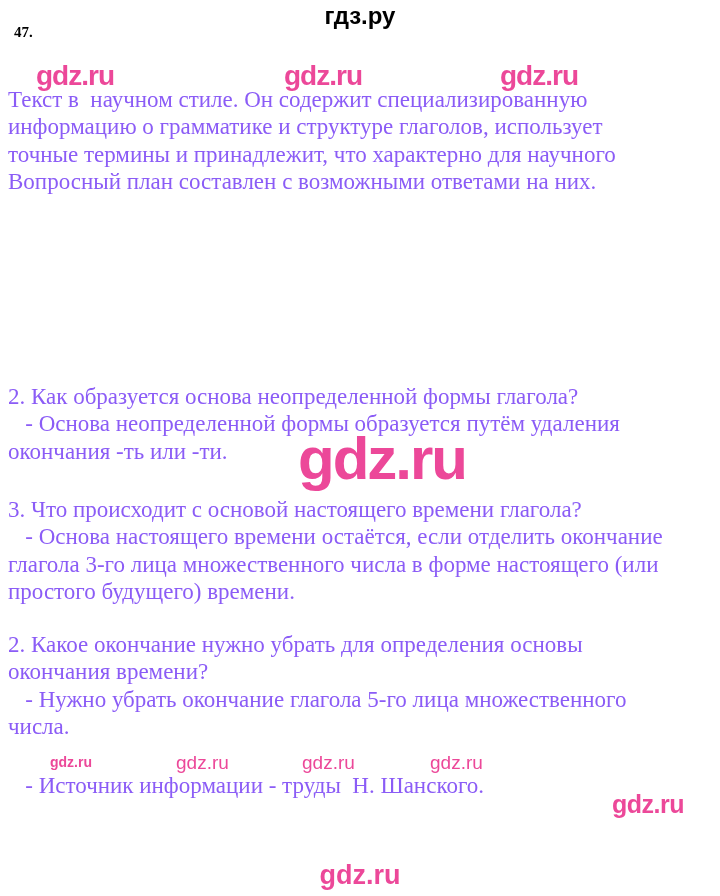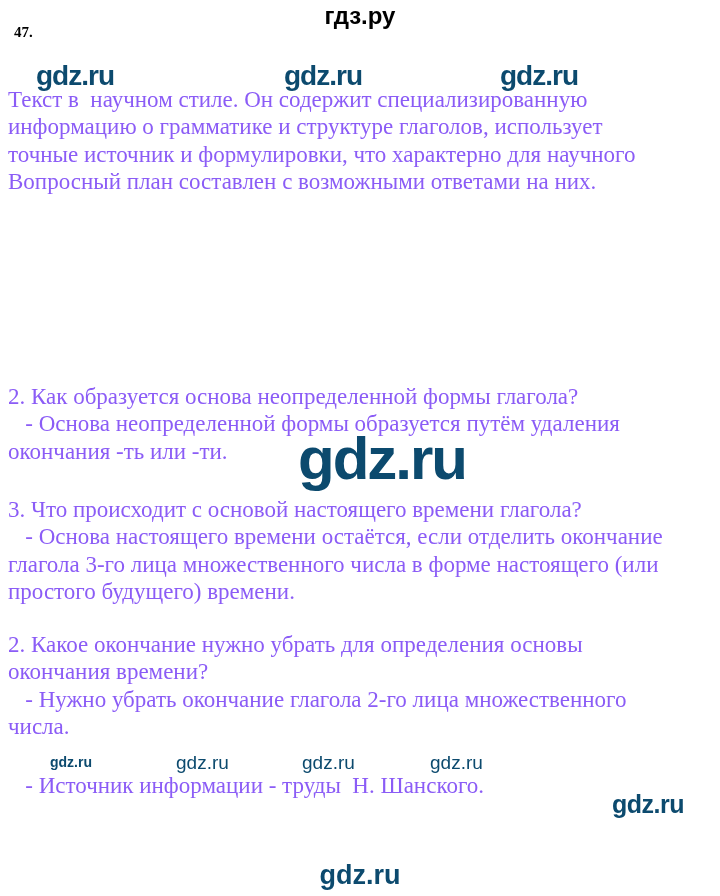--- a/index.html
+++ b/index.html
@@ -47,21 +47,21 @@
     font-family: "Liberation Serif", serif;
     font-weight: 700;
     font-size: 15px;
     z-index: 1;
   }
   
   .wm {
     position: absolute;
     font-family: "Liberation Sans", sans-serif;
     font-weight: 700;
-    color: #0c4a6e;
+    color: #ec4899;
     z-index: 2;
     white-space: pre;
   }
   .wm-top { top: 60px; font-size: 28px; letter-spacing: -1px; }
   .wm-top-1 { left: 36px; }
   .wm-top-2 { left: 284px; }
   .wm-top-3 { left: 500px; }
   .wm-center {
     top: 424px;
     left: 298px;
@@ -96,21 +96,21 @@
 
   <div class="task-number">47.</div>
 
   <span class="wm wm-top wm-top-1">gdz.ru</span>
   <span class="wm wm-top wm-top-2">gdz.ru</span>
   <span class="wm wm-top wm-top-3">gdz.ru</span>
 
   <div class="text-block" style="top:86px">
     <div class="doc-line">Текст в  научном стиле. Он содержит специализированную</div>
     <div class="doc-line">информацию о грамматике и структуре глаголов, использует</div>
-    <div class="doc-line">точные источник и формулировки, что характерно для научного</div>
+    <div class="doc-line">точные термины и принадлежит, что характерно для научного</div>
     <div class="doc-line">Вопросный план составлен с возможными ответами на них.</div>
   </div>
 
 
   <div class="text-block" style="top:383px">
     <div class="doc-line">2. Как образуется основа неопределенной формы глагола?</div>
     <div class="doc-line">   - Основа неопределенной формы образуется путём удаления</div>
     <div class="doc-line">окончания -ть или -ти.</div>
   </div>
 
@@ -119,21 +119,21 @@
   <div class="text-block" style="top:496px">
     <div class="doc-line">3. Что происходит с основой настоящего времени глагола?</div>
     <div class="doc-line">   - Основа настоящего времени остаётся, если отделить окончание</div>
     <div class="doc-line">глагола 3-го лица множественного числа в форме настоящего (или</div>
     <div class="doc-line">простого будущего) времени.</div>
   </div>
 
   <div class="text-block" style="top:631px">
     <div class="doc-line">2. Какое окончание нужно убрать для определения основы</div>
     <div class="doc-line">окончания времени?</div>
-    <div class="doc-line">   - Нужно убрать окончание глагола 2-го лица множественного</div>
+    <div class="doc-line">   - Нужно убрать окончание глагола 5-го лица множественного</div>
     <div class="doc-line">числа.</div>
   </div>
 
   <span class="wm wm-small wm-small-1">gdz.ru</span>
   <span class="wm wm-small wm-small-2">gdz.ru</span>
   <span class="wm wm-small wm-small-3">gdz.ru</span>
   <span class="wm wm-small wm-small-4">gdz.ru</span>
 
   <div class="text-block" style="top:772px">
     <div class="doc-line">   - Источник информации - труды  Н. Шанского.</div>

